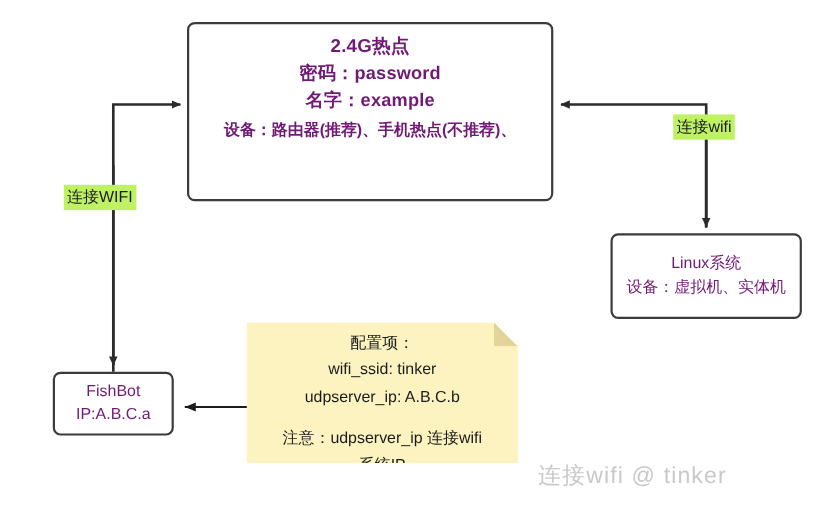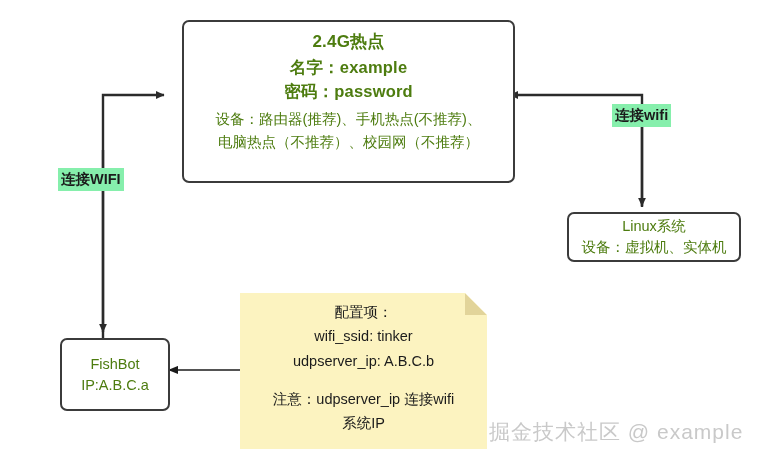--- a/index.html
+++ b/index.html
@@ -29,23 +29,22 @@
   .node {
     position: absolute;
     box-sizing: border-box;
     background: #ffffff;
     border: 2px solid #3b3b3b;
     border-radius: 7px;
     display: flex;
     flex-direction: column;
     align-items: center;
     justify-content: center;
-    color: #4d7c0f;
+    color: #701a75;
     text-align: center;
-    margin-left: 12px;
   }
 
   
   #node-hotspot {
     left: 170px;
     top: 20px;
     width: 333px;
     height: 163px;
     padding: 8px 10px 6px;
     justify-content: flex-start;
@@ -56,56 +55,56 @@
     line-height: 24px;
     letter-spacing: .2px;
   }
   #node-hotspot .ln.title {
     font-size: 17px;
     margin-bottom: 1px;
   }
   #node-hotspot .devices {
     font-size: 14.5px;
     line-height: 23px;
-    font-weight: normal;
+    font-weight: bold;
     margin-top: 5px;
   }
 
   
   #node-linux {
     left: 555px;
     top: 212px;
     width: 174px;
-    height: 50px;
+    height: 78px;
     padding: 2px 6px;
   }
   #node-linux .ln {
     font-size: 14.5px;
     line-height: 21px;
   }
 
   
   #node-fishbot {
     left: 48px;
     top: 338px;
     width: 110px;
-    height: 73px;
+    height: 58px;
   }
   #node-fishbot .ln {
     font-size: 14.5px;
     line-height: 21px;
   }
 
   
   #note-config {
     position: absolute;
-    left: 240px;
+    left: 224px;
     top: 293px;
     width: 247px;
-    height: 156px;
+    height: 128px;
     background: #fcf3c0;
     box-sizing: border-box;
     padding: 8px 6px 0;
     text-align: center;
     color: #1b1b1b;
     clip-path: polygon(0 0, calc(100% - 22px) 0, 100% 22px, 100% 100%, 0 100%);
   }
   #note-config .fold {
     position: absolute;
     right: 0;
@@ -127,24 +126,23 @@
   }
   #note-config .ln.warn {
     line-height: 24px;
   }
 
   
   .edge-label {
     position: absolute;
     font-size: 14.5px;
     color: #1b1b1b;
-    background: #86efac;
+    background: #bef264;
     padding: 2px 3px;
     white-space: nowrap;
-    font-weight: bold;
   }
   #label-wifi-left { left: 58px; top: 168px; }
   #label-wifi-right { left: 612px; top: 104px; }
 
   
   #watermark {
     position: absolute;
     left: 489px;
     top: 418px;
     font-size: 21px;
@@ -174,24 +172,23 @@
 
     <path d="M642,207 L642,95 L510,95" fill="none" stroke="#2b2b2b" stroke-width="2.4" marker-end="url(#arrowThick)"></path>
 
     <path d="M642,125 L642,206" fill="none" stroke="#2b2b2b" stroke-width="2.4" marker-end="url(#arrowThick)"></path>
 
     <path d="M240,370 L168,370" fill="none" stroke="#1b1b1b" stroke-width="1.6" marker-end="url(#arrowThin)"></path>
   </svg>
 
   <div class="node" id="node-hotspot">
     <div class="ln title">2.4G热点</div>
+    <div class="ln">密码：password</div>
     <div class="ln">名字：example</div>
-    <div class="ln">密码：password</div>
     <div class="devices">设备：路由器(推荐)、手机热点(不推荐)、</div>
-    <div class="devices" style="margin-top:0">电脑热点（不推荐）、校园网（不推荐）</div>
   </div>
 
   <div class="node" id="node-linux">
     <div class="ln">Linux系统</div>
     <div class="ln">设备：虚拟机、实体机</div>
   </div>
 
   <div class="node" id="node-fishbot">
     <div class="ln">FishBot</div>
     <div class="ln">IP:A.B.C.a</div>
@@ -203,15 +200,15 @@
     <div class="ln">wifi_ssid: tinker</div>
     <div class="ln">udpserver_ip: A.B.C.b</div>
     <div class="note-gap"></div>
     <div class="ln warn">注意：udpserver_ip 连接wifi</div>
     <div class="ln warn">系统IP</div>
   </div>
 
   <div class="edge-label" id="label-wifi-left">连接WIFI</div>
   <div class="edge-label" id="label-wifi-right">连接wifi</div>
 
-  <div id="watermark">掘金技术社区 @ example</div>
+  <div id="watermark">连接wifi @ tinker</div>
 
 </div>
 
 </body></html>

